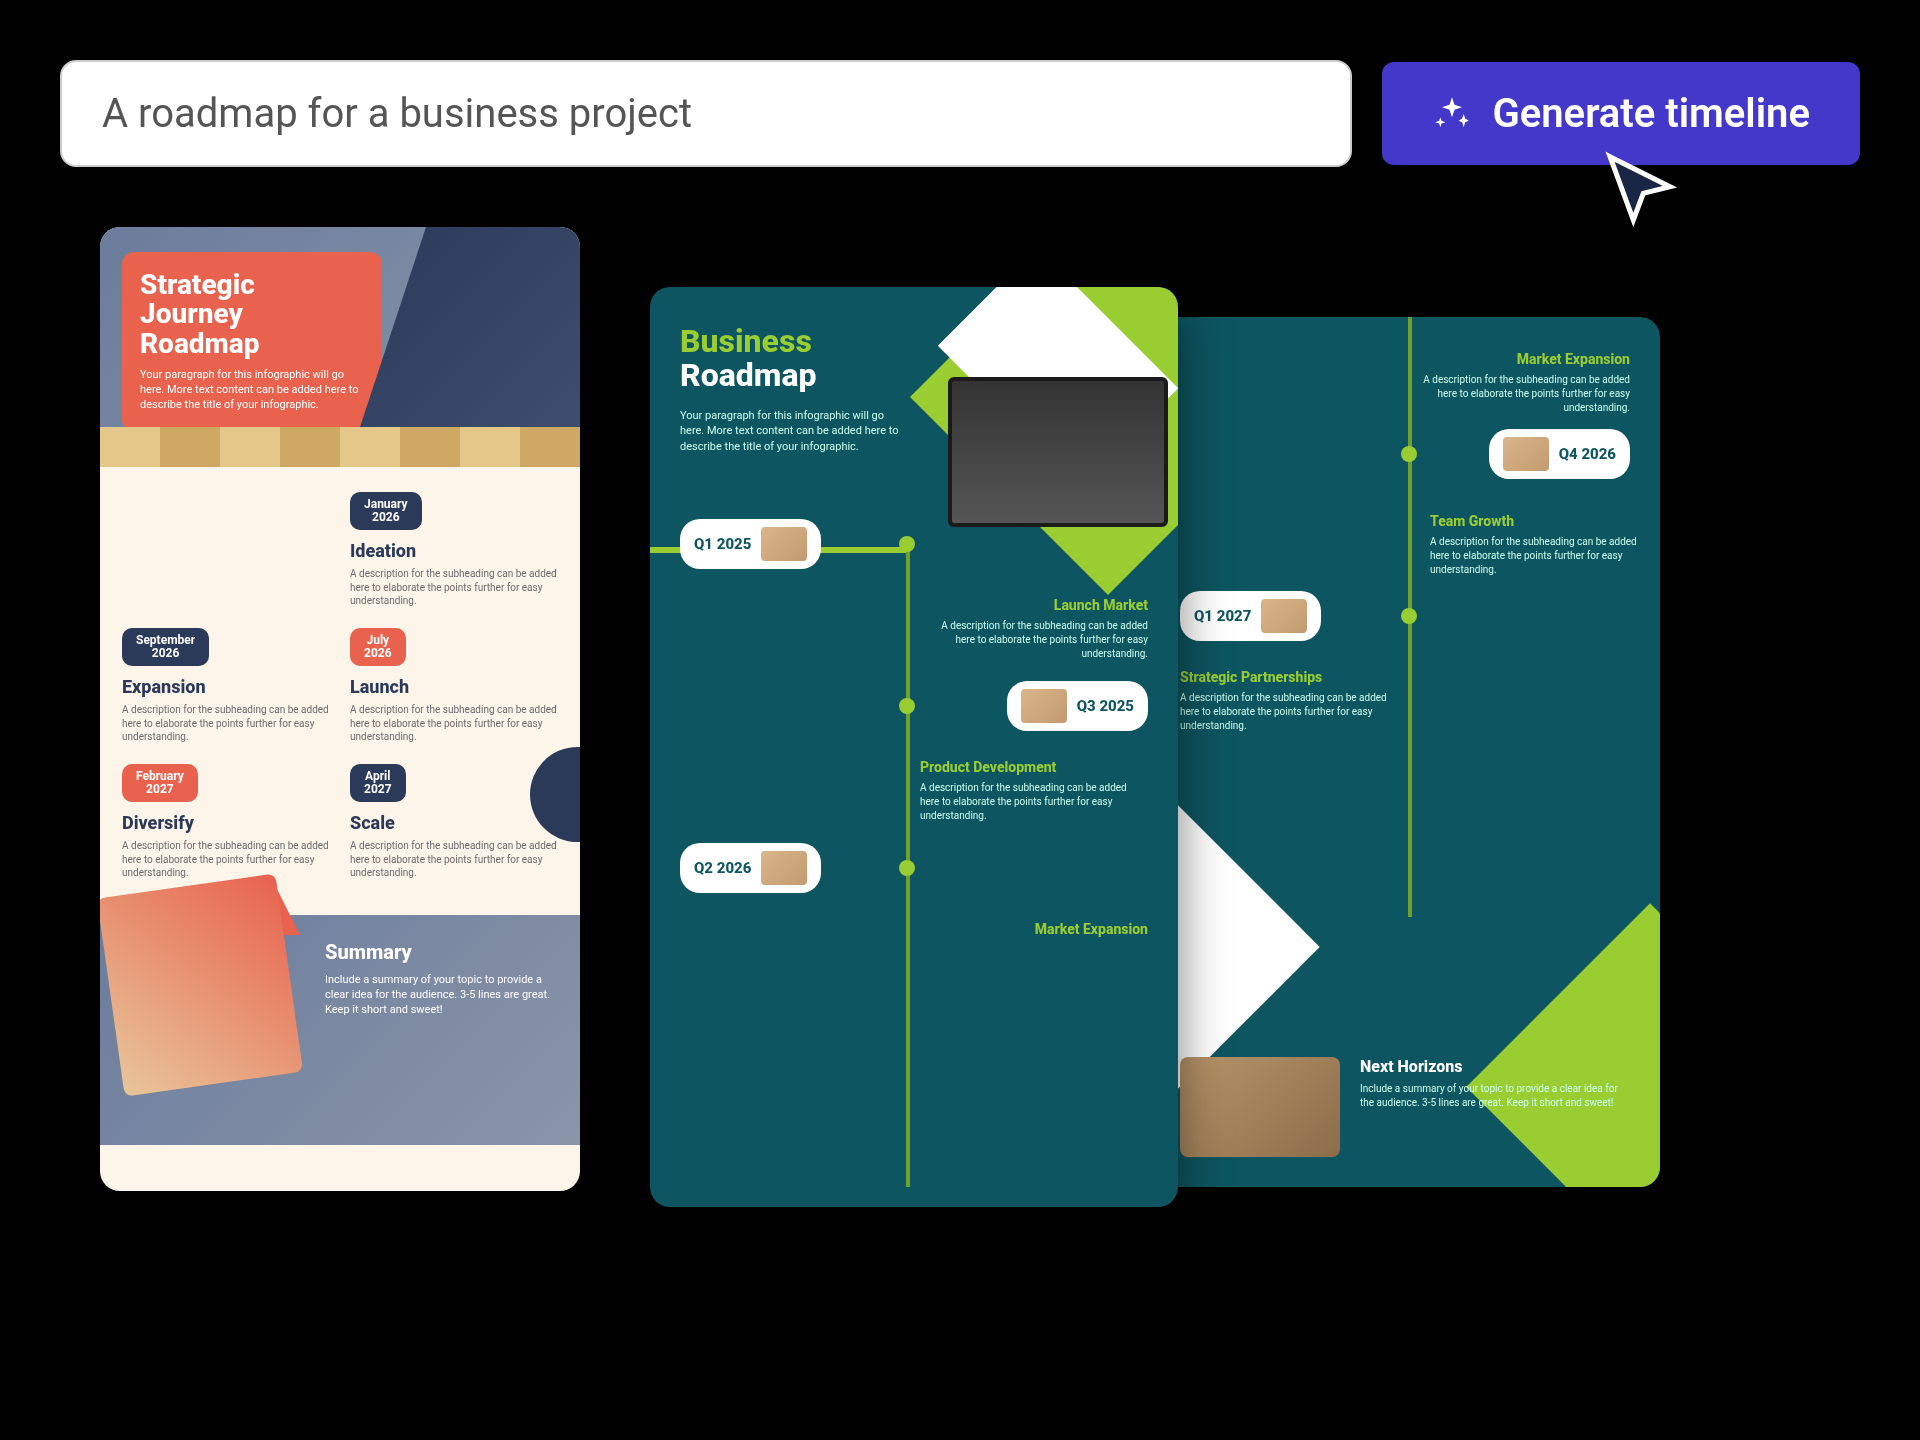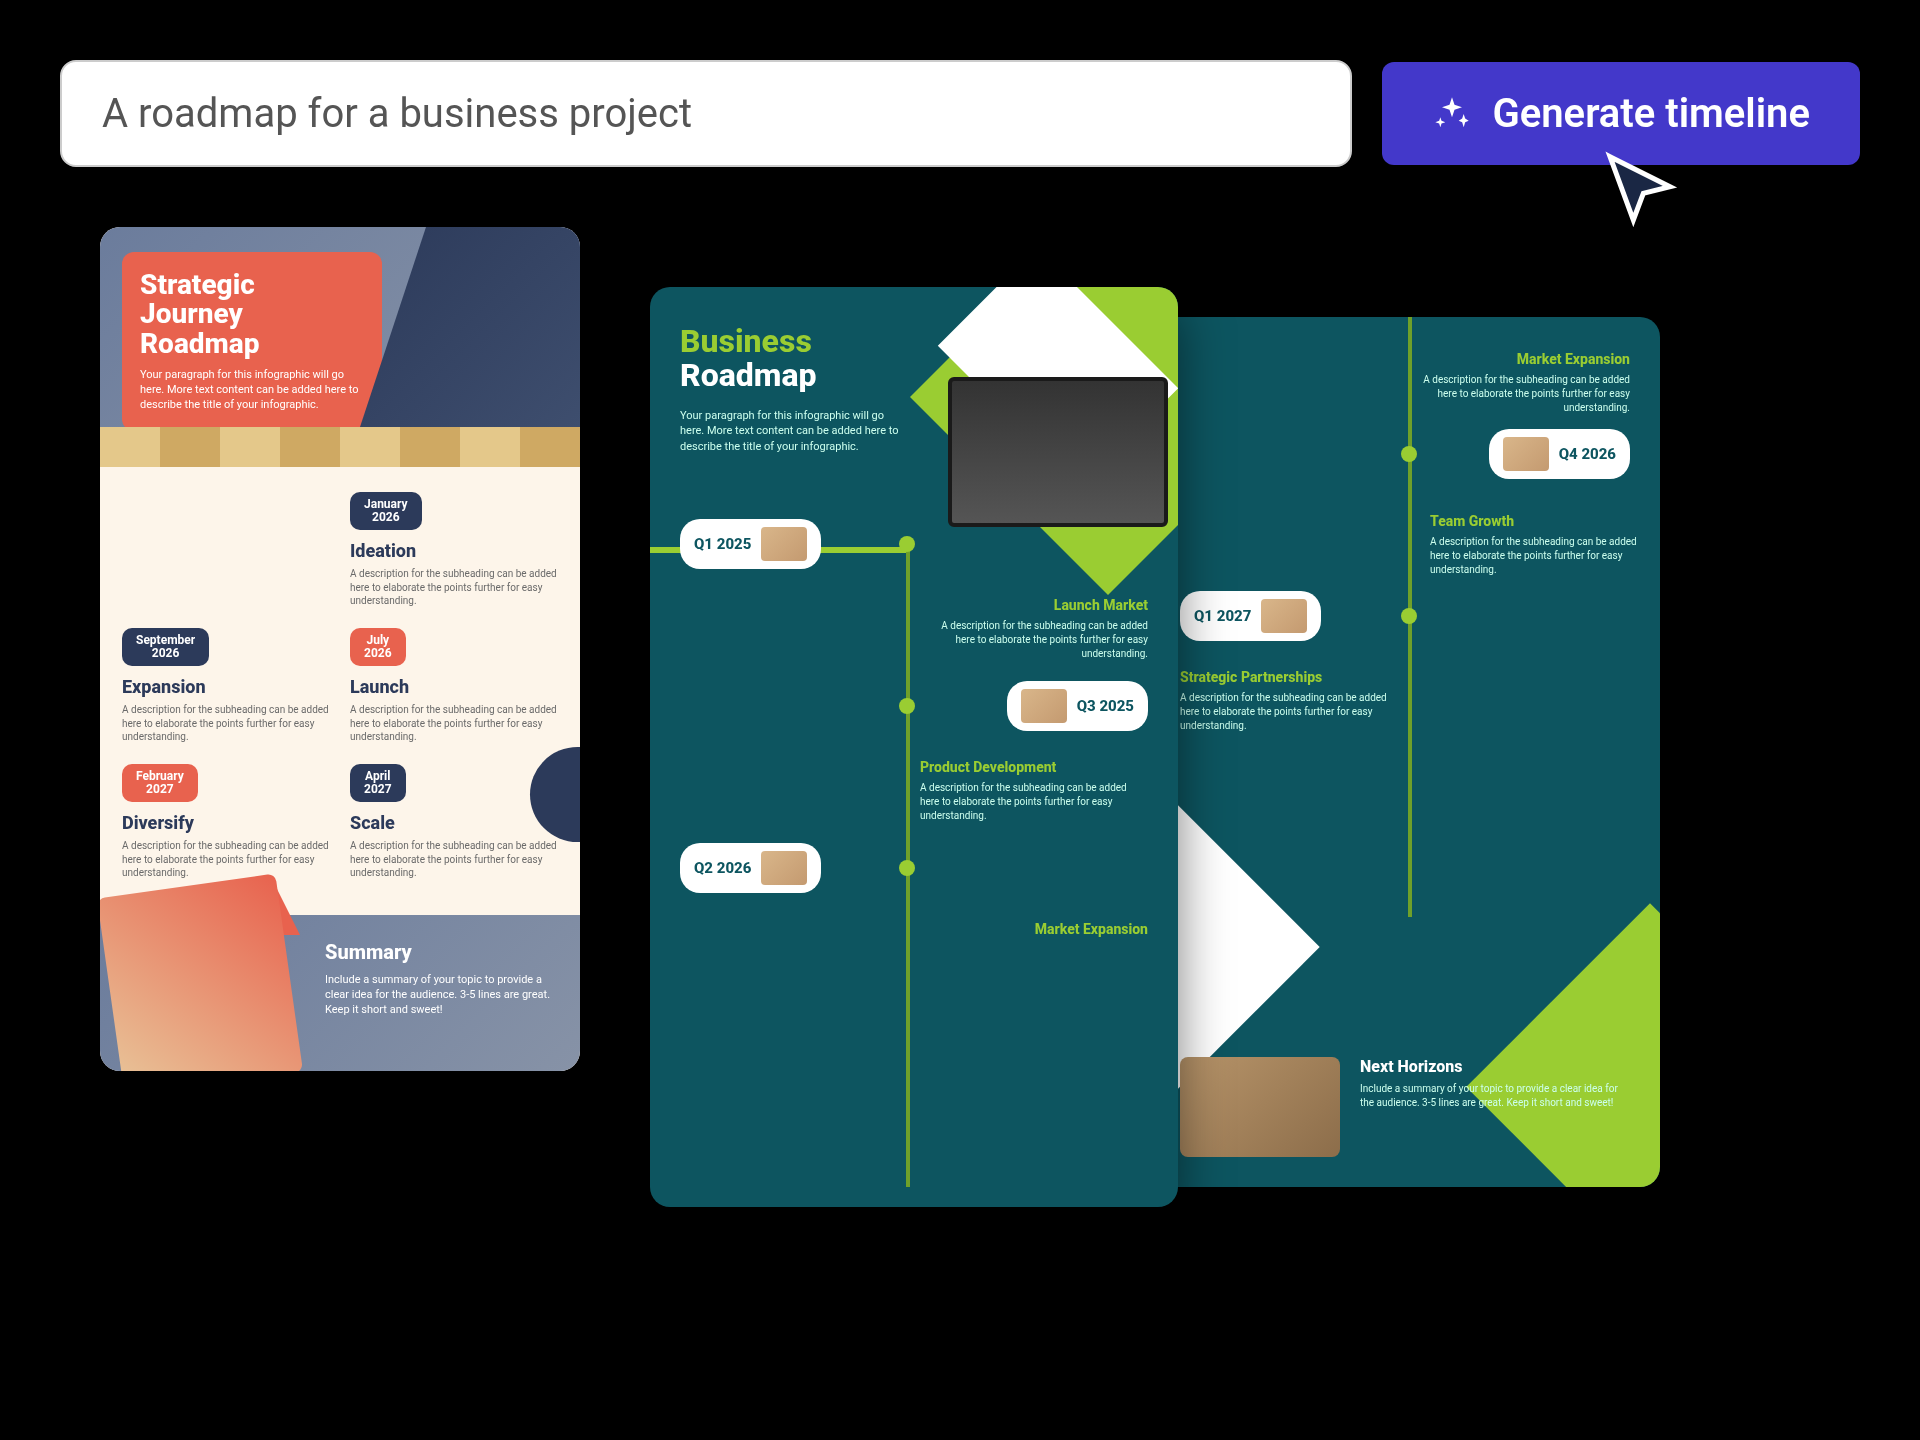--- a/index.html
+++ b/index.html
@@ -48,21 +48,21 @@
 
     
     .canvas { position: relative; height: 1100px; }
 
     
     .strat {
       position: absolute;
       left: 40px;
       top: 0;
       width: 480px;
-      height: 844px;
+      height: 964px;
       background: linear-gradient(#fdf5ea, #fdf5ea);
       border-radius: 20px;
       overflow: hidden;
       box-shadow: 0 20px 50px rgba(0,0,0,0.5);
     }
     .strat-hdr {
       background: linear-gradient(135deg, #6b7c9c, #8a95a8);
       padding: 25px 22px 25px 22px;
       position: relative;
       height: 240px;

